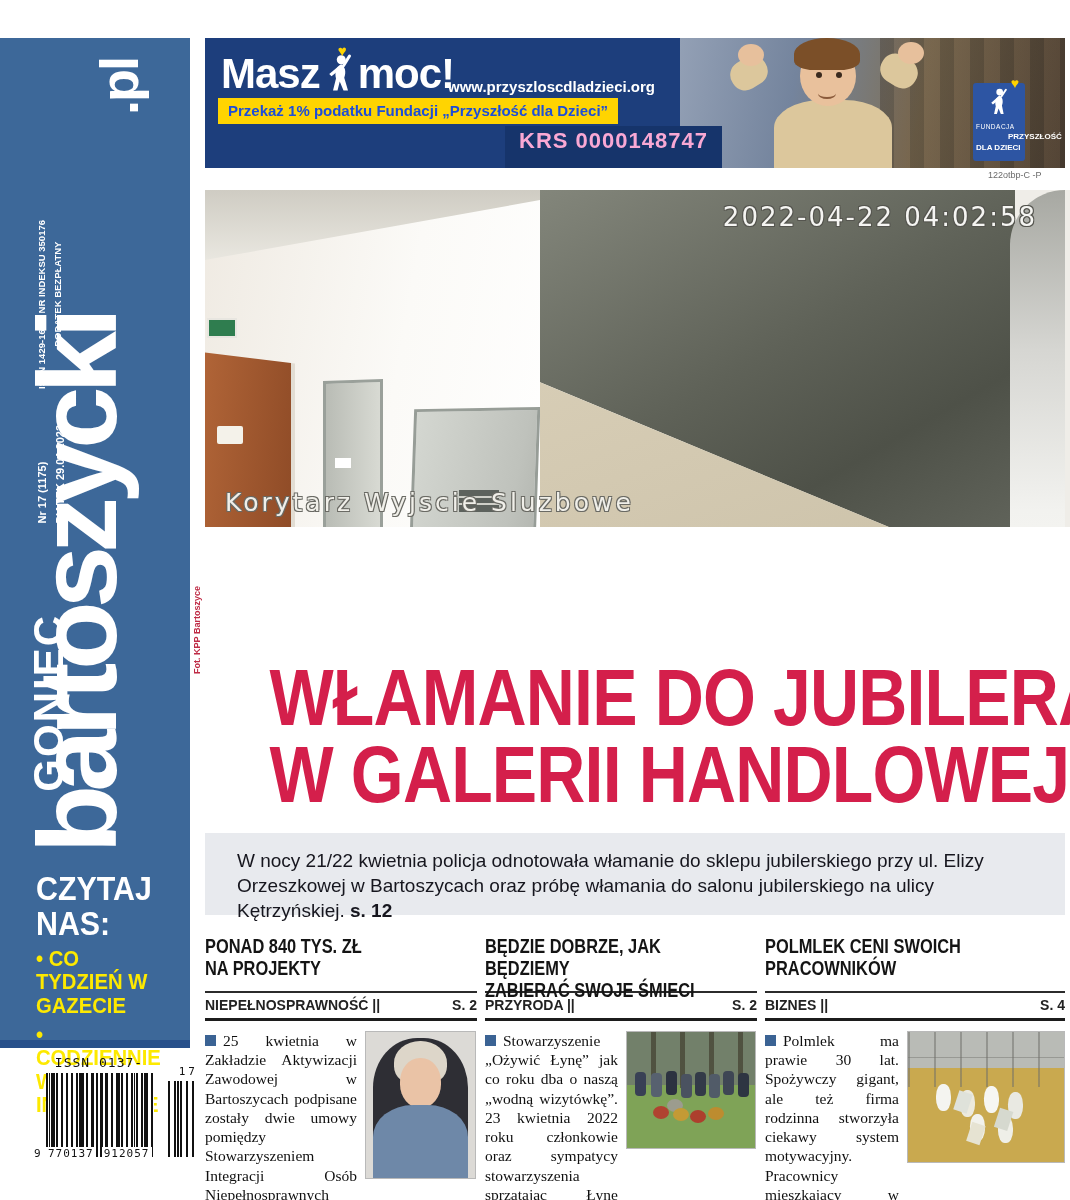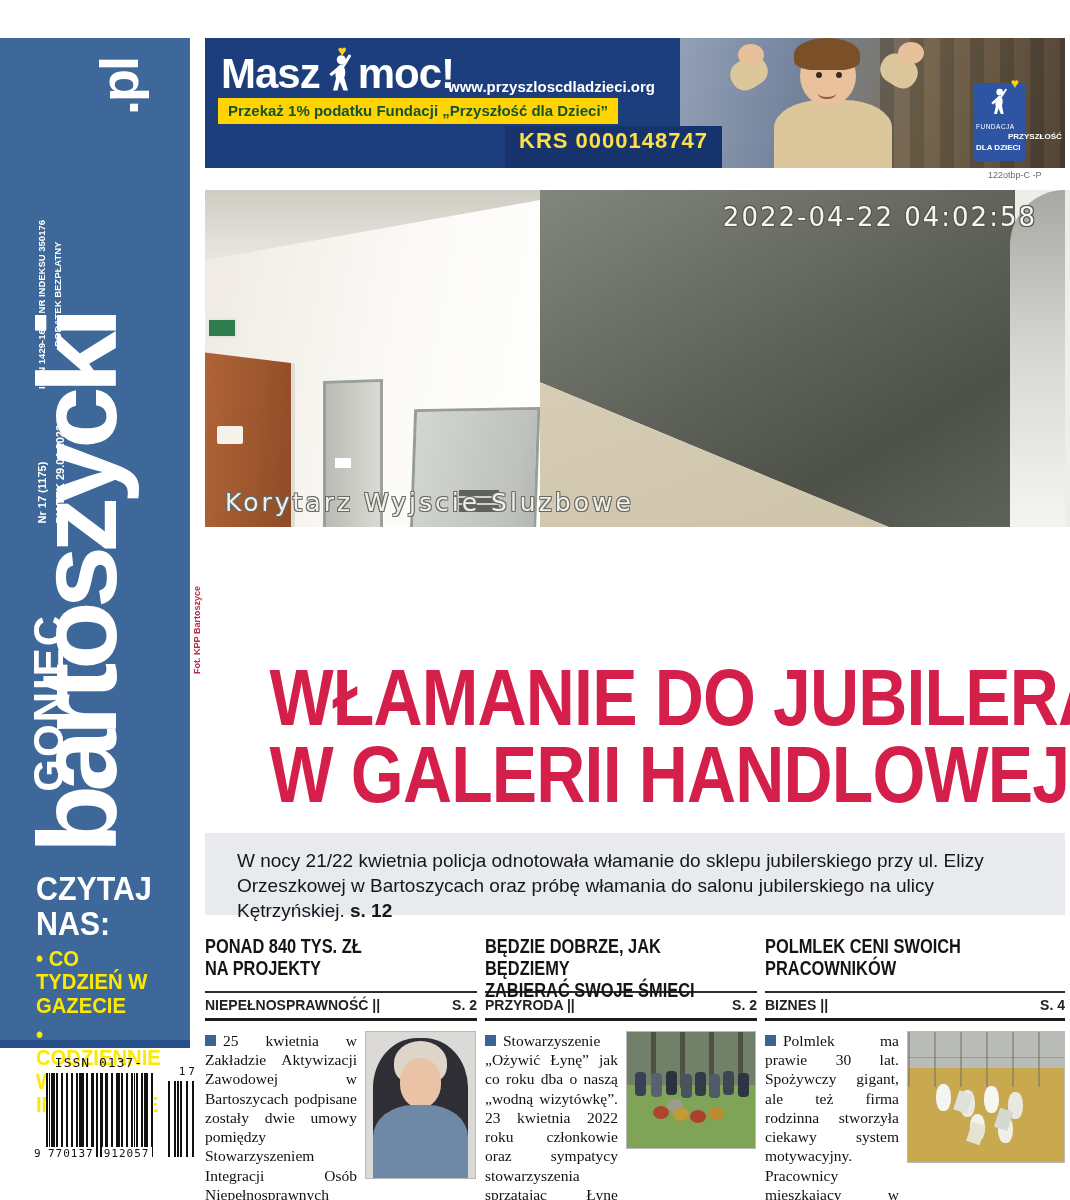--- a/index.html
+++ b/index.html
@@ -70,25 +70,25 @@
   .bn-logo-heart{position:absolute;right:6px;top:-8px;color:#ffd400;font-size:14px;}
   .bn-logo svg{position:absolute;left:12px;top:4px;}
   .bn-logo-l1{position:absolute;left:3px;top:40px;font-size:6.5px;letter-spacing:.5px;}
   .bn-logo-l2{position:absolute;left:3px;top:49px;font-size:8px;font-weight:bold;padding-left:32px;}
   .bn-logo-l3{position:absolute;left:3px;top:60px;font-size:8px;font-weight:bold;}
   .bn-masz{position:absolute;left:16px;top:12px;color:#fff;font-size:42px;font-weight:800;
            letter-spacing:-1px;display:flex;align-items:center;}
   .bn-jump{position:relative;width:34px;height:48px;margin:0 2px;}
   .bn-jump .hrt{position:absolute;left:16px;top:-8px;color:#ffd400;font-size:15px;}
   .bn-url{position:absolute;left:243px;top:40px;color:#fff;font-size:15px;font-weight:bold;}
-  .bn-strip{position:absolute;left:13px;background:#ffd401;color:#14532d;font-weight:800;
+  .bn-strip{position:absolute;left:13px;background:#ffd401;color:#1d4ed8;font-weight:800;
             font-size:15px;line-height:26px;height:26px;padding:0 10px;white-space:nowrap;}
   .bn-strip1{top:60px;}
   .bn-strip2{top:90px;}
-  .bn-krs{position:absolute;left:300px;top:88px;background:#16346b;color:#fde047;font-weight:800;
+  .bn-krs{position:absolute;left:300px;top:88px;background:#16346b;color:#f9a8d4;font-weight:800;
           font-size:22px;line-height:30px;height:48px;padding:0 14px;letter-spacing:1px;}
   .print-code{position:absolute;left:988px;top:170px;font-size:9px;color:#6b6b6b;}
 
   
   .cctv{position:absolute;left:205px;top:190px;width:860px;height:337px;background:#efede8;overflow:hidden;padding-left:34px;}
   .cv-leftwall{position:absolute;left:0;top:0;width:480px;height:458px;
       background:linear-gradient(100deg,#efeae2 0%,#fbfaf7 40%,#fff 75%);}
   .cv-ceil{position:absolute;left:0;top:0;width:360px;height:70px;
       background:linear-gradient(#cfccc3,#e9e7e0);clip-path:polygon(0 0,100% 0,100% 8%,0 100%);}
   .cv-exit{position:absolute;left:2px;top:128px;width:26px;height:16px;background:#2f7d4f;border:2px solid #e8e6e0;}

